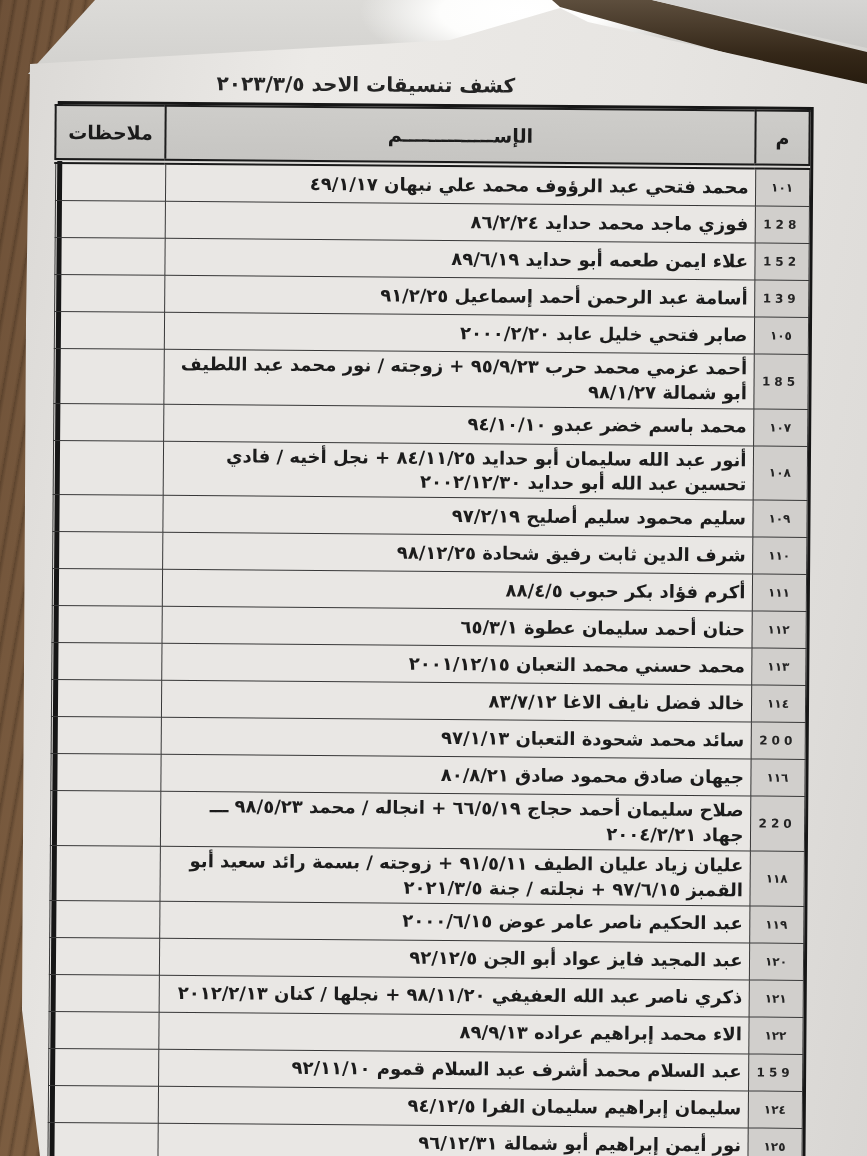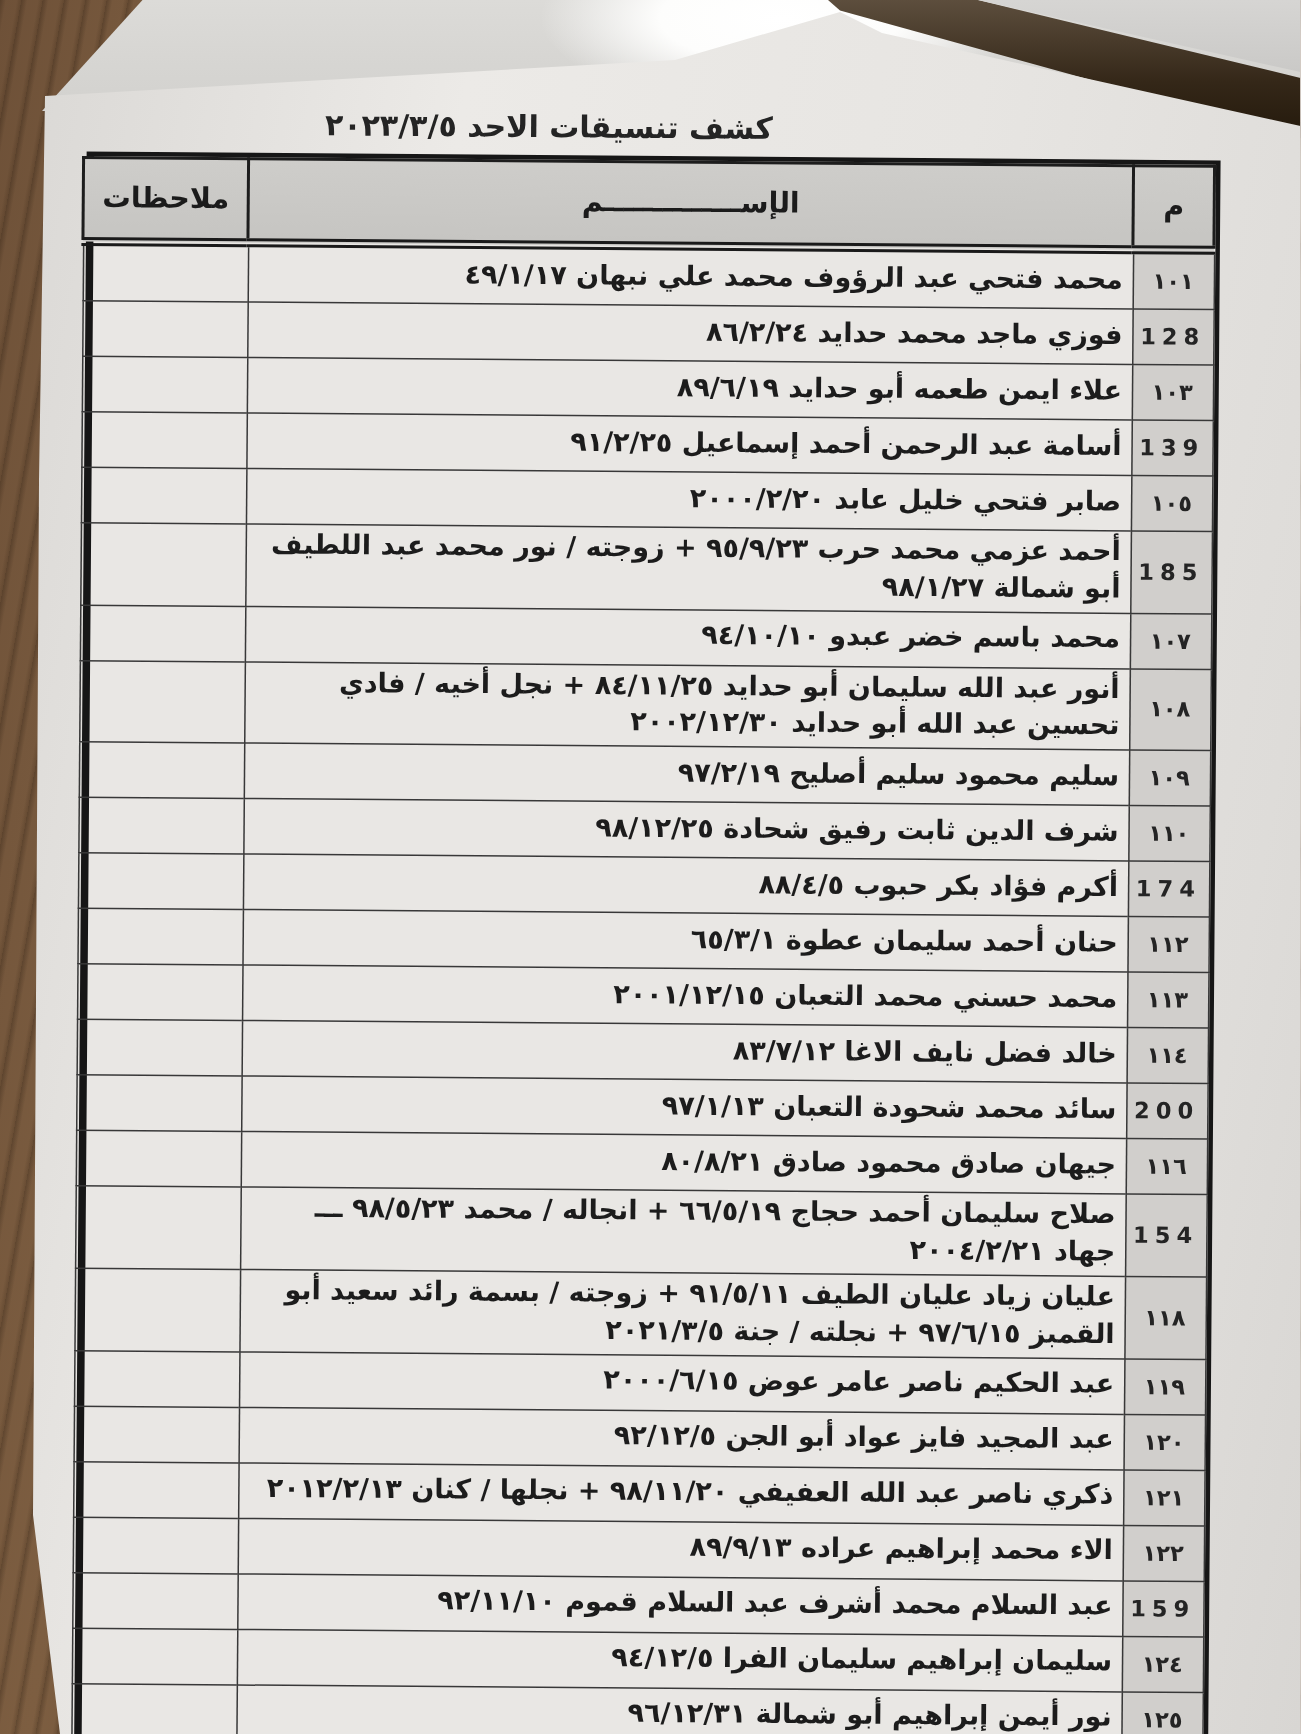--- a/index.html
+++ b/index.html
@@ -51,21 +51,21 @@
     background:#e9e7e4;
   }
   table.tbl{border-collapse:collapse;table-layout:fixed;width:100%;}
   .tbl th{
     border:2px solid #1d1d1d;border-bottom:6px double #1a1a1a;
     background:linear-gradient(180deg,#cecdca,#c6c5c2);
     height:52px;font-size:19px;font-weight:700;color:#1b1b1b;padding:0 4px;
   }
   .tbl td{border:1.6px solid #383838;height:32px;padding:1px 6px;vertical-align:middle;}
   td.cell-serial{
-    background:#d1cfcc;text-align:center;font-weight:700;font-size:15px;
+    background:#d1cfcc;text-align:center;font-weight:700;font-size:12px;
     letter-spacing:4px;color:#242424;padding:0 0;margin-left:37px;
   }
   td.cell-name{
     font-weight:700;font-size:18px;line-height:1.38;text-align:right;color:#1c1c1c;
     padding:2px 6px 2px 10px;
   }
   td.cell-notes{background:transparent;}
   th.h-name{letter-spacing:1px;}
 </style>
 </head>
@@ -100,21 +100,21 @@
             <td class="cell-serial">١٠١</td>
             <td class="cell-name">محمد فتحي عبد الرؤوف محمد علي نبهان ٤٩/١/١٧</td>
             <td class="cell-notes"></td>
           </tr>
             <tr style="">
             <td class="cell-serial">128</td>
             <td class="cell-name">فوزي ماجد محمد حدايد ٨٦/٢/٢٤</td>
             <td class="cell-notes"></td>
           </tr>
             <tr style="">
-            <td class="cell-serial">١٠٣</td>
+            <td class="cell-serial">152</td>
             <td class="cell-name">علاء ايمن طعمه أبو حدايد ٨٩/٦/١٩</td>
             <td class="cell-notes"></td>
           </tr>
             <tr style="">
             <td class="cell-serial">139</td>
             <td class="cell-name">أسامة عبد الرحمن أحمد إسماعيل ٩١/٢/٢٥</td>
             <td class="cell-notes"></td>
           </tr>
             <tr style="">
             <td class="cell-serial">١٠٥</td>
@@ -140,21 +140,21 @@
             <td class="cell-serial">١٠٩</td>
             <td class="cell-name">سليم محمود سليم أصليح ٩٧/٢/١٩</td>
             <td class="cell-notes"></td>
           </tr>
             <tr style="">
             <td class="cell-serial">١١٠</td>
             <td class="cell-name">شرف الدين ثابت رفيق شحادة ٩٨/١٢/٢٥</td>
             <td class="cell-notes"></td>
           </tr>
             <tr style="">
-            <td class="cell-serial">174</td>
+            <td class="cell-serial">١١١</td>
             <td class="cell-name">أكرم فؤاد بكر حبوب ٨٨/٤/٥</td>
             <td class="cell-notes"></td>
           </tr>
             <tr style="">
             <td class="cell-serial">١١٢</td>
             <td class="cell-name">حنان أحمد سليمان عطوة ٦٥/٣/١</td>
             <td class="cell-notes"></td>
           </tr>
             <tr style="">
             <td class="cell-serial">١١٣</td>
@@ -170,21 +170,21 @@
             <td class="cell-serial">200</td>
             <td class="cell-name">سائد محمد شحودة التعبان ٩٧/١/١٣</td>
             <td class="cell-notes"></td>
           </tr>
             <tr style="">
             <td class="cell-serial">١١٦</td>
             <td class="cell-name">جيهان صادق محمود صادق ٨٠/٨/٢١</td>
             <td class="cell-notes"></td>
           </tr>
             <tr style="">
-            <td class="cell-serial">154</td>
+            <td class="cell-serial">220</td>
             <td class="cell-name">صلاح سليمان أحمد حجاج ٦٦/٥/١٩ + انجاله / محمد ٩٨/٥/٢٣ ـــ جهاد ٢٠٠٤/٢/٢١</td>
             <td class="cell-notes"></td>
           </tr>
             <tr style="">
             <td class="cell-serial">١١٨</td>
             <td class="cell-name">عليان زياد عليان الطيف ٩١/٥/١١ + زوجته / بسمة رائد سعيد أبو القمبز ٩٧/٦/١٥ + نجلته / جنة ٢٠٢١/٣/٥</td>
             <td class="cell-notes"></td>
           </tr>
             <tr style="">
             <td class="cell-serial">١١٩</td>

